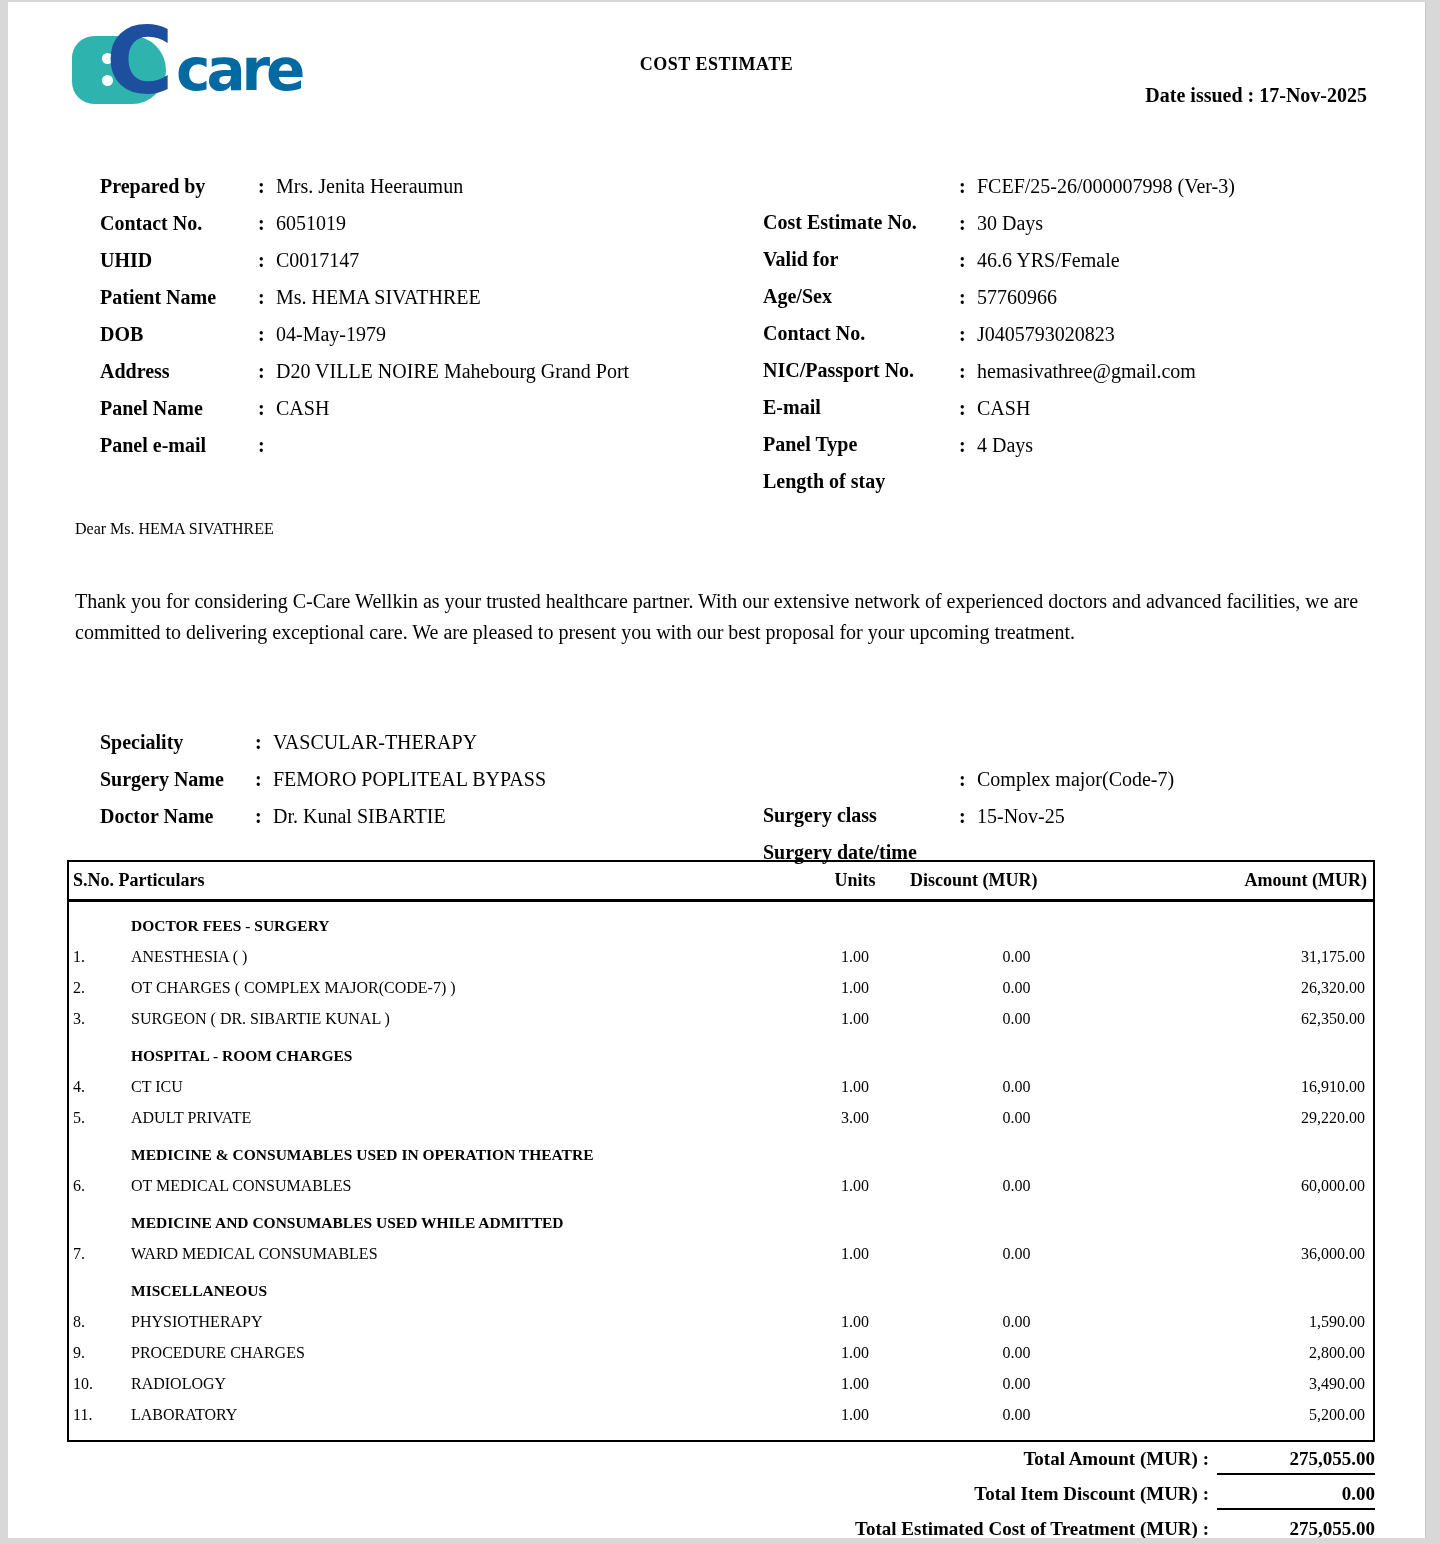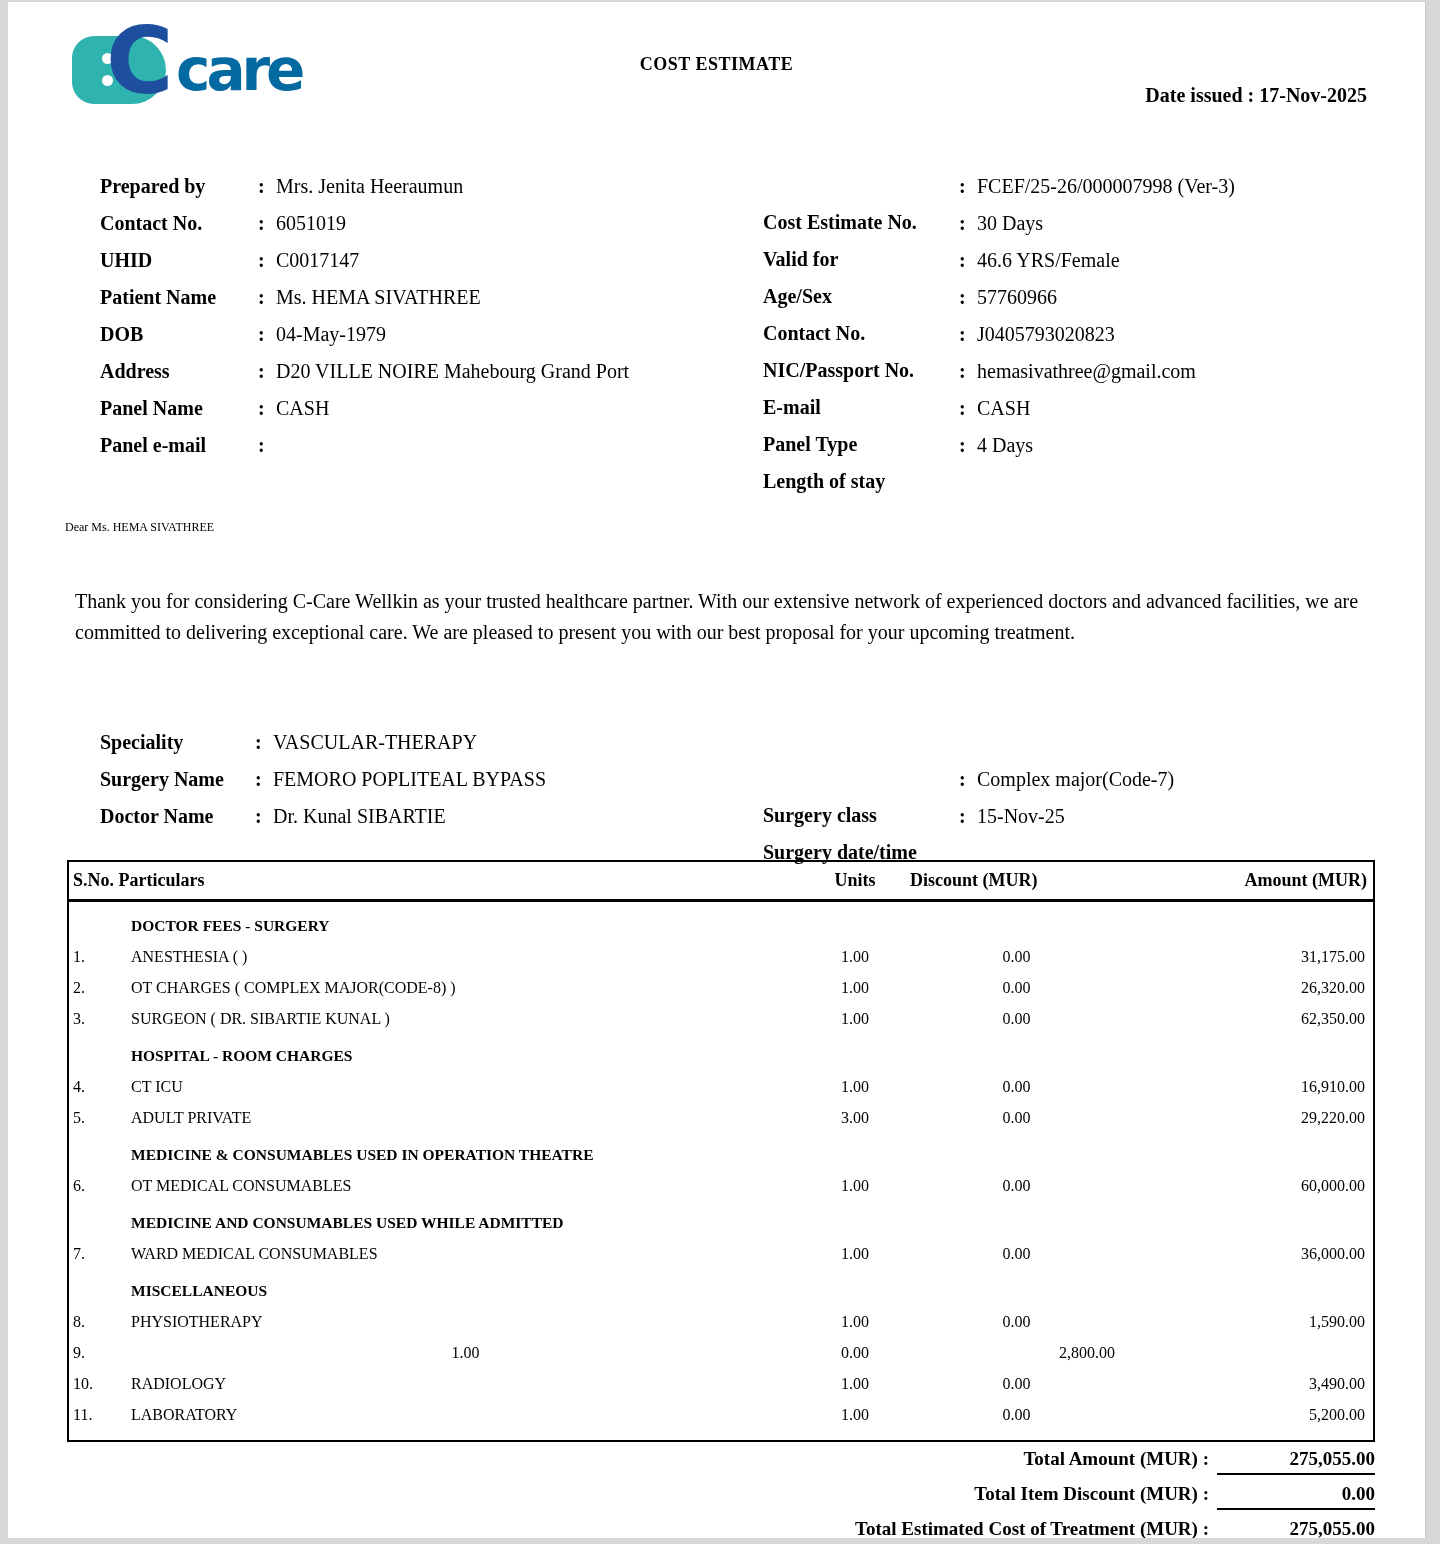--- a/index.html
+++ b/index.html
@@ -64,21 +64,21 @@
   .info-col.left  { left: 0;    width: 660px; }
   .info-col.right { left: 688px; width: 624px; }
   .info-row { display: flex; height: 37px; line-height: 37px; }
   .info-label { font-weight: bold; flex: none; }
   .left  .info-label { width: 158px; margin-left: 25px; }
   .right .info-label { width: 196px; margin-top: 36px; }
   .info-colon { font-weight: bold; flex: none; width: 18px; }
   .info-value { white-space: nowrap; }
 
   
-  .salutation { position: absolute; left: 57px; top: 518px; font-size: 12px; }
+  .salutation { position: absolute; left: 67px; top: 518px; font-size: 16px; }
   .paragraph {
     position: absolute; left: 67px; top: 584px; width: 1312px;
     font-size: 20px; line-height: 31px;
   }
 
   
   .surgery { position: absolute; left: 67px; top: 722px; width: 1312px; font-size: 20px; }
   .surgery .scol { position: absolute; top: 0; }
   .surgery .scol.left  { left: 0;    width: 660px; }
   .surgery .scol.right { left: 688px; top: 37px; width: 624px; }
@@ -274,21 +274,21 @@
       </div>
       <div class="trow tgrid">
         <span class="c-sno">1.</span>
         <span class="c-part">ANESTHESIA ( )</span>
         <span class="c-units">1.00</span>
         <span class="c-disc">0.00</span>
         <span class="c-amt">31,175.00</span>
       </div>
       <div class="trow tgrid">
         <span class="c-sno">2.</span>
-        <span class="c-part">OT CHARGES ( COMPLEX MAJOR(CODE-8) )</span>
+        <span class="c-part">OT CHARGES ( COMPLEX MAJOR(CODE-7) )</span>
         <span class="c-units">1.00</span>
         <span class="c-disc">0.00</span>
         <span class="c-amt">26,320.00</span>
       </div>
       <div class="trow tgrid">
         <span class="c-sno">3.</span>
         <span class="c-part">SURGEON ( DR. SIBARTIE KUNAL )</span>
         <span class="c-units">1.00</span>
         <span class="c-disc">0.00</span>
         <span class="c-amt">62,350.00</span>
@@ -343,20 +343,21 @@
       </div>
       <div class="trow tgrid">
         <span class="c-sno">8.</span>
         <span class="c-part">PHYSIOTHERAPY</span>
         <span class="c-units">1.00</span>
         <span class="c-disc">0.00</span>
         <span class="c-amt">1,590.00</span>
       </div>
       <div class="trow tgrid">
         <span class="c-sno">9.</span>
+        <span class="c-part">PROCEDURE CHARGES</span>
         <span class="c-units">1.00</span>
         <span class="c-disc">0.00</span>
         <span class="c-amt">2,800.00</span>
       </div>
       <div class="trow tgrid">
         <span class="c-sno">10.</span>
         <span class="c-part">RADIOLOGY</span>
         <span class="c-units">1.00</span>
         <span class="c-disc">0.00</span>
         <span class="c-amt">3,490.00</span>

